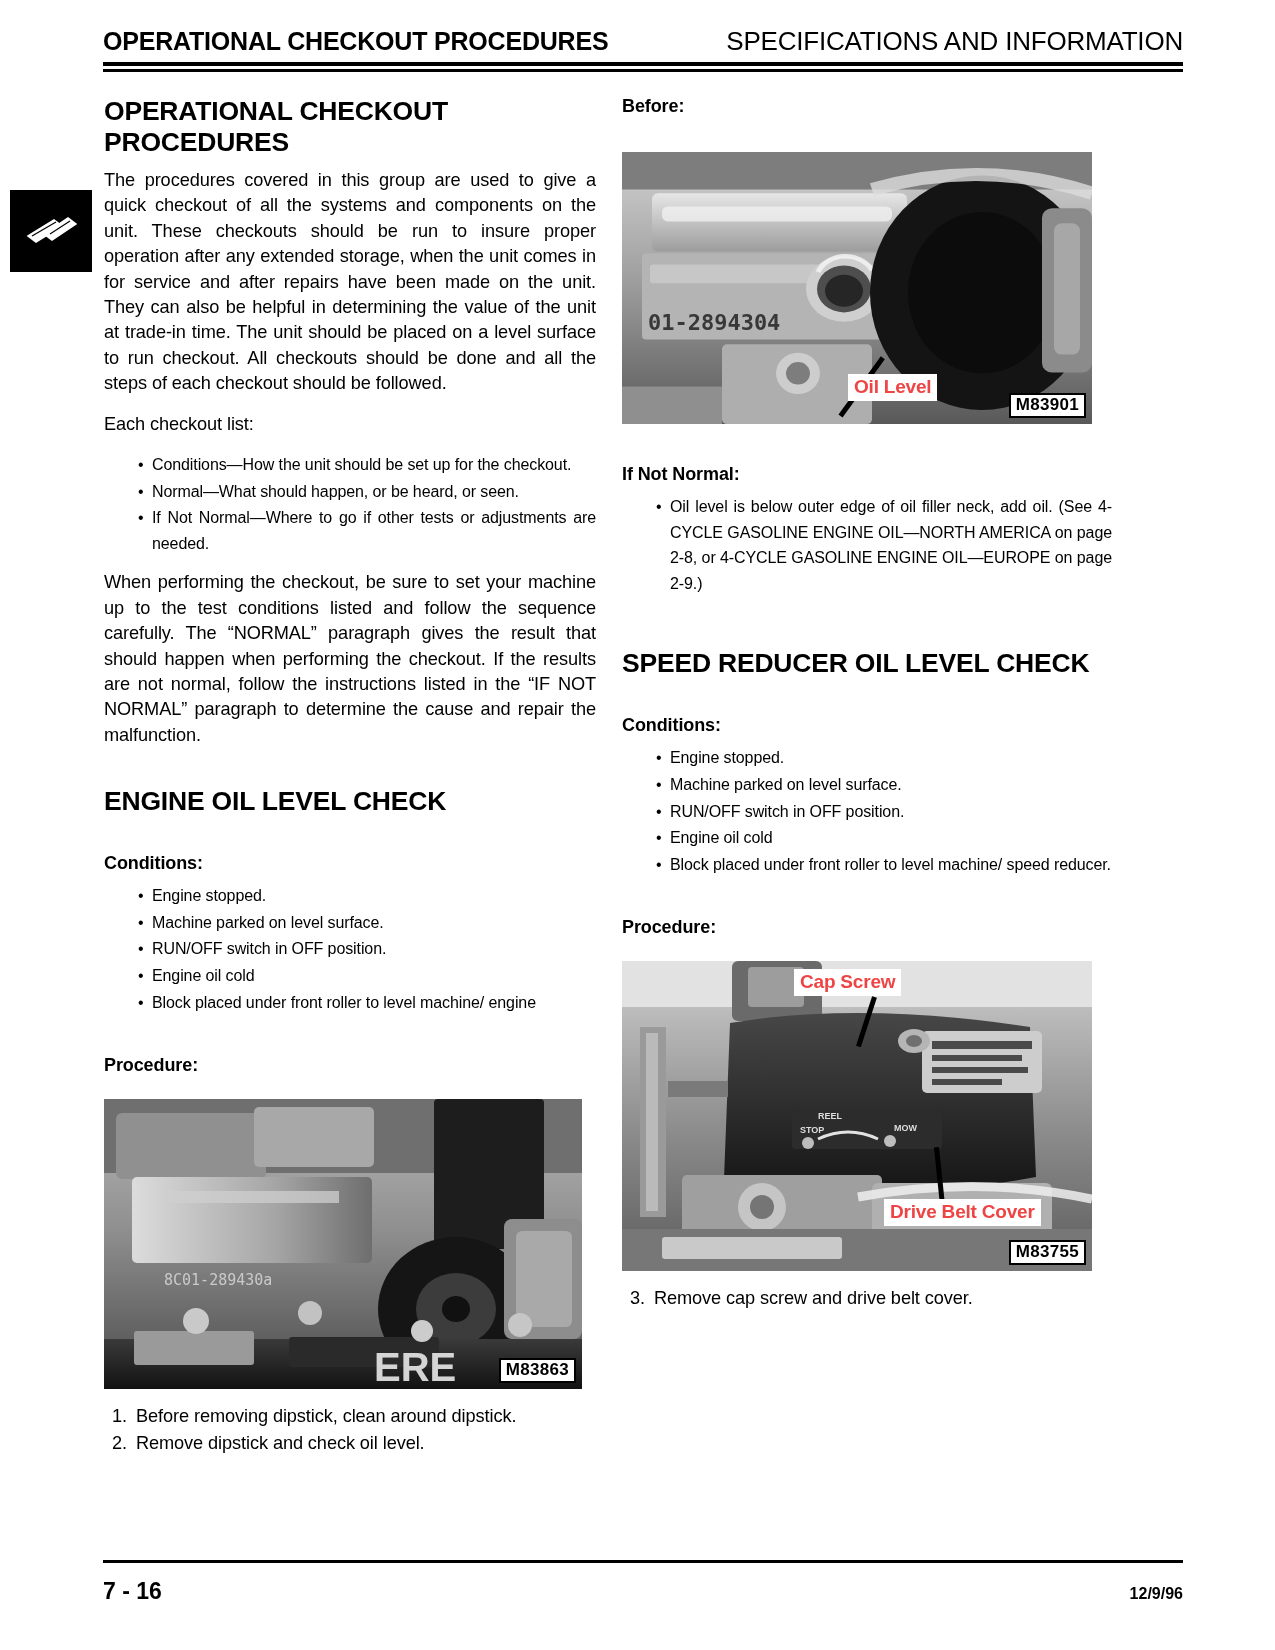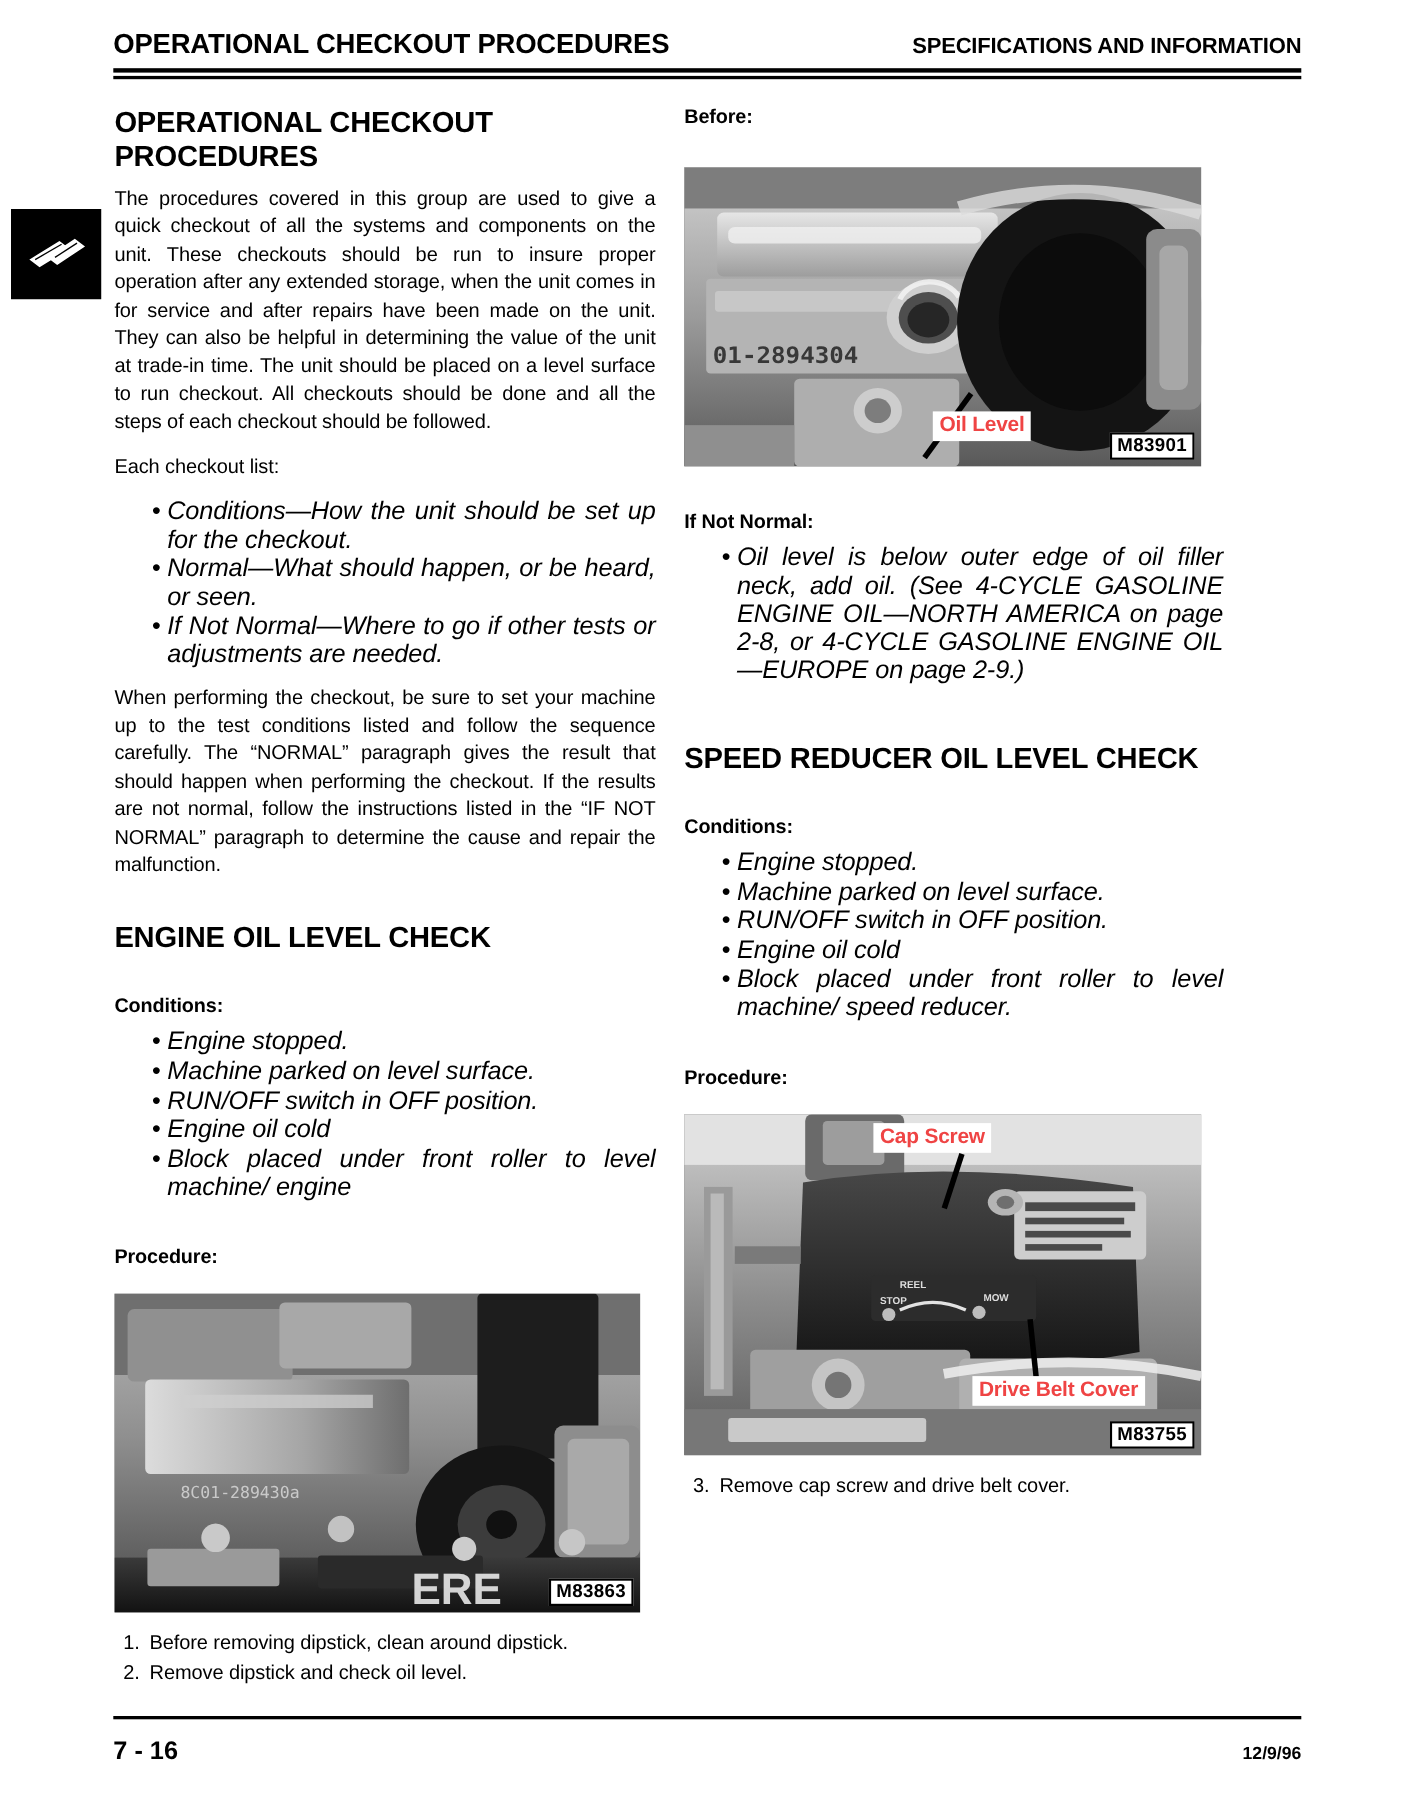--- a/index.html
+++ b/index.html
@@ -32,22 +32,22 @@
     display: flex;
     justify-content: space-between;
     align-items: baseline;
   }
   .header-left {
     font-size: 25px;
     font-weight: bold;
     letter-spacing: -0.2px;
   }
   .header-right {
-    font-size: 20px;
-    font-weight: bold;
+    font-size: 26px;
+    font-weight: normal;
     letter-spacing: -0.2px;
   }
   .header-rule-outer {
     position: absolute;
     left: 103px;
     top: 62px;
     width: 1080px;
     height: 4px;
     background: #000;
   }
@@ -108,28 +108,27 @@
     letter-spacing: -0.1px;
   }
   p.body.last { margin-bottom: 0; }
 
   ul.bul {
     list-style: none;
     margin: 0 0 14px 0;
     padding: 0;
   }
   ul.bul li {
-    font-size: 23px;
+    font-size: 16px;
     line-height: 25.6px;
     margin: 0 0 1px 0;
     padding-left: 24px;
     position: relative;
     text-align: justify;
     letter-spacing: -0.1px;
-    font-style: italic;
   }
   ul.bul li::before {
     content: "•";
     position: absolute;
     left: 8px;
     top: 0;
   }
   ul.bul.indent { margin-left: 26px; }
   ul.bul.indent li { padding-left: 22px; }
 

